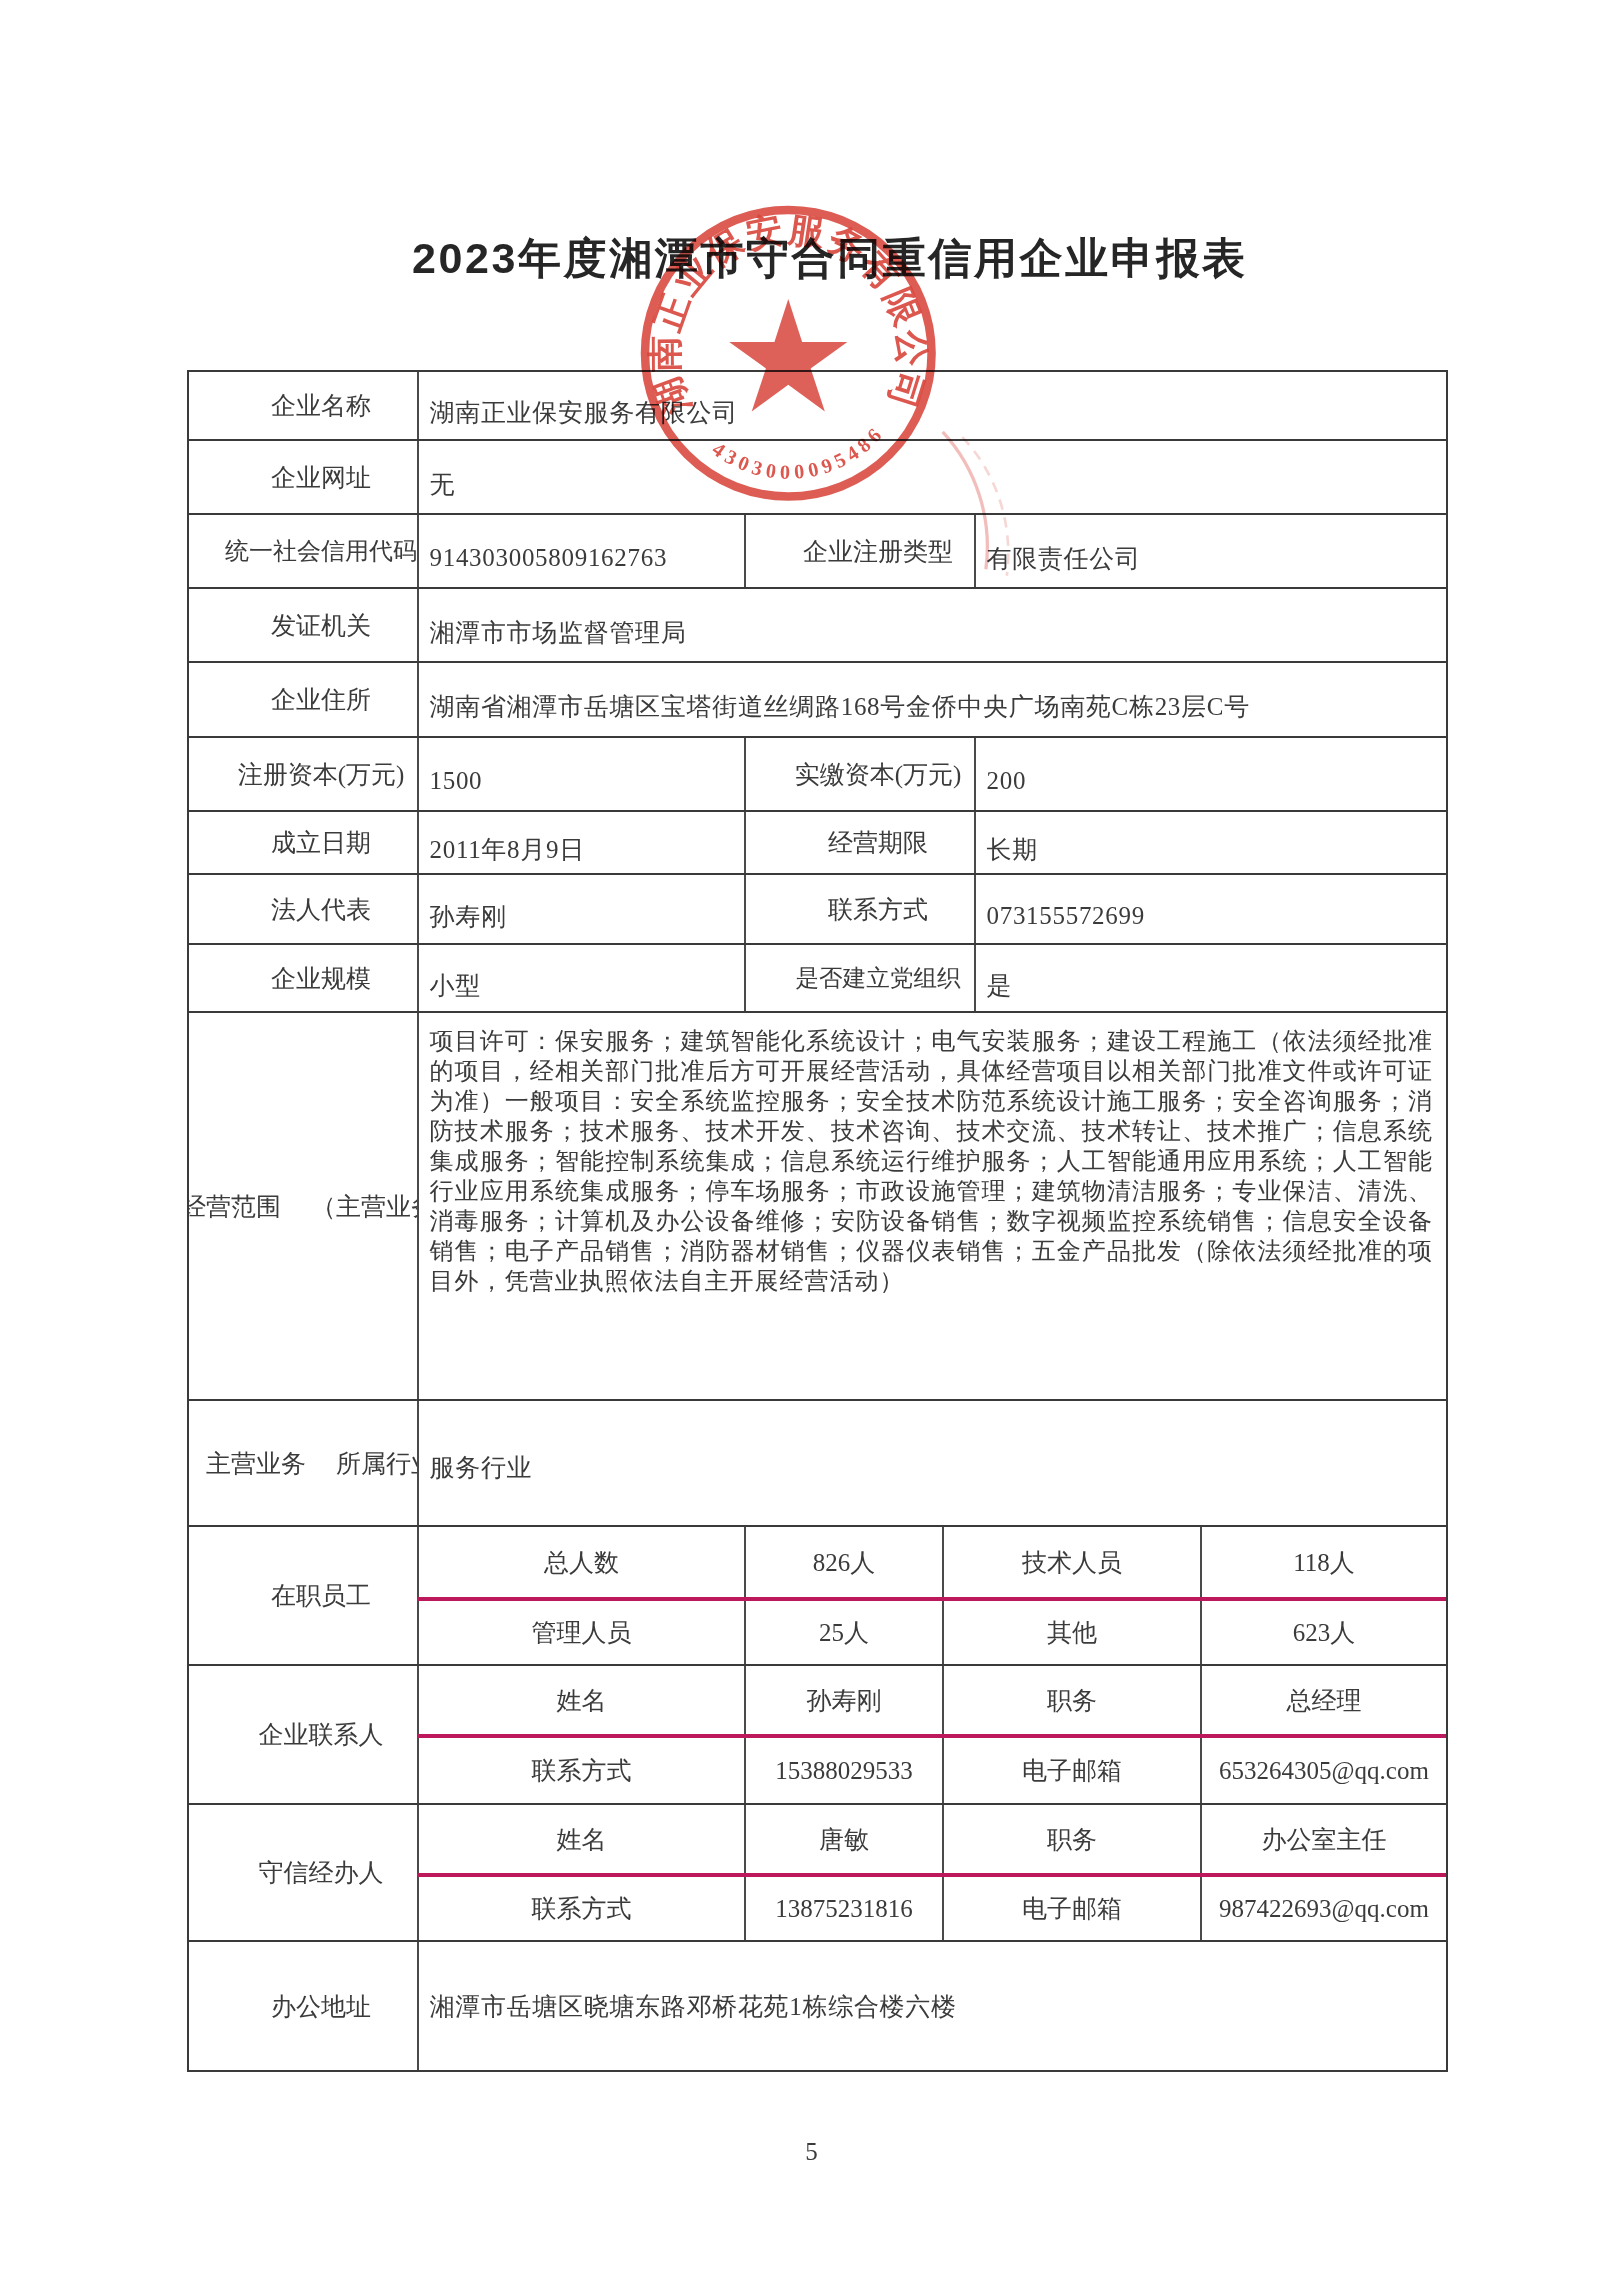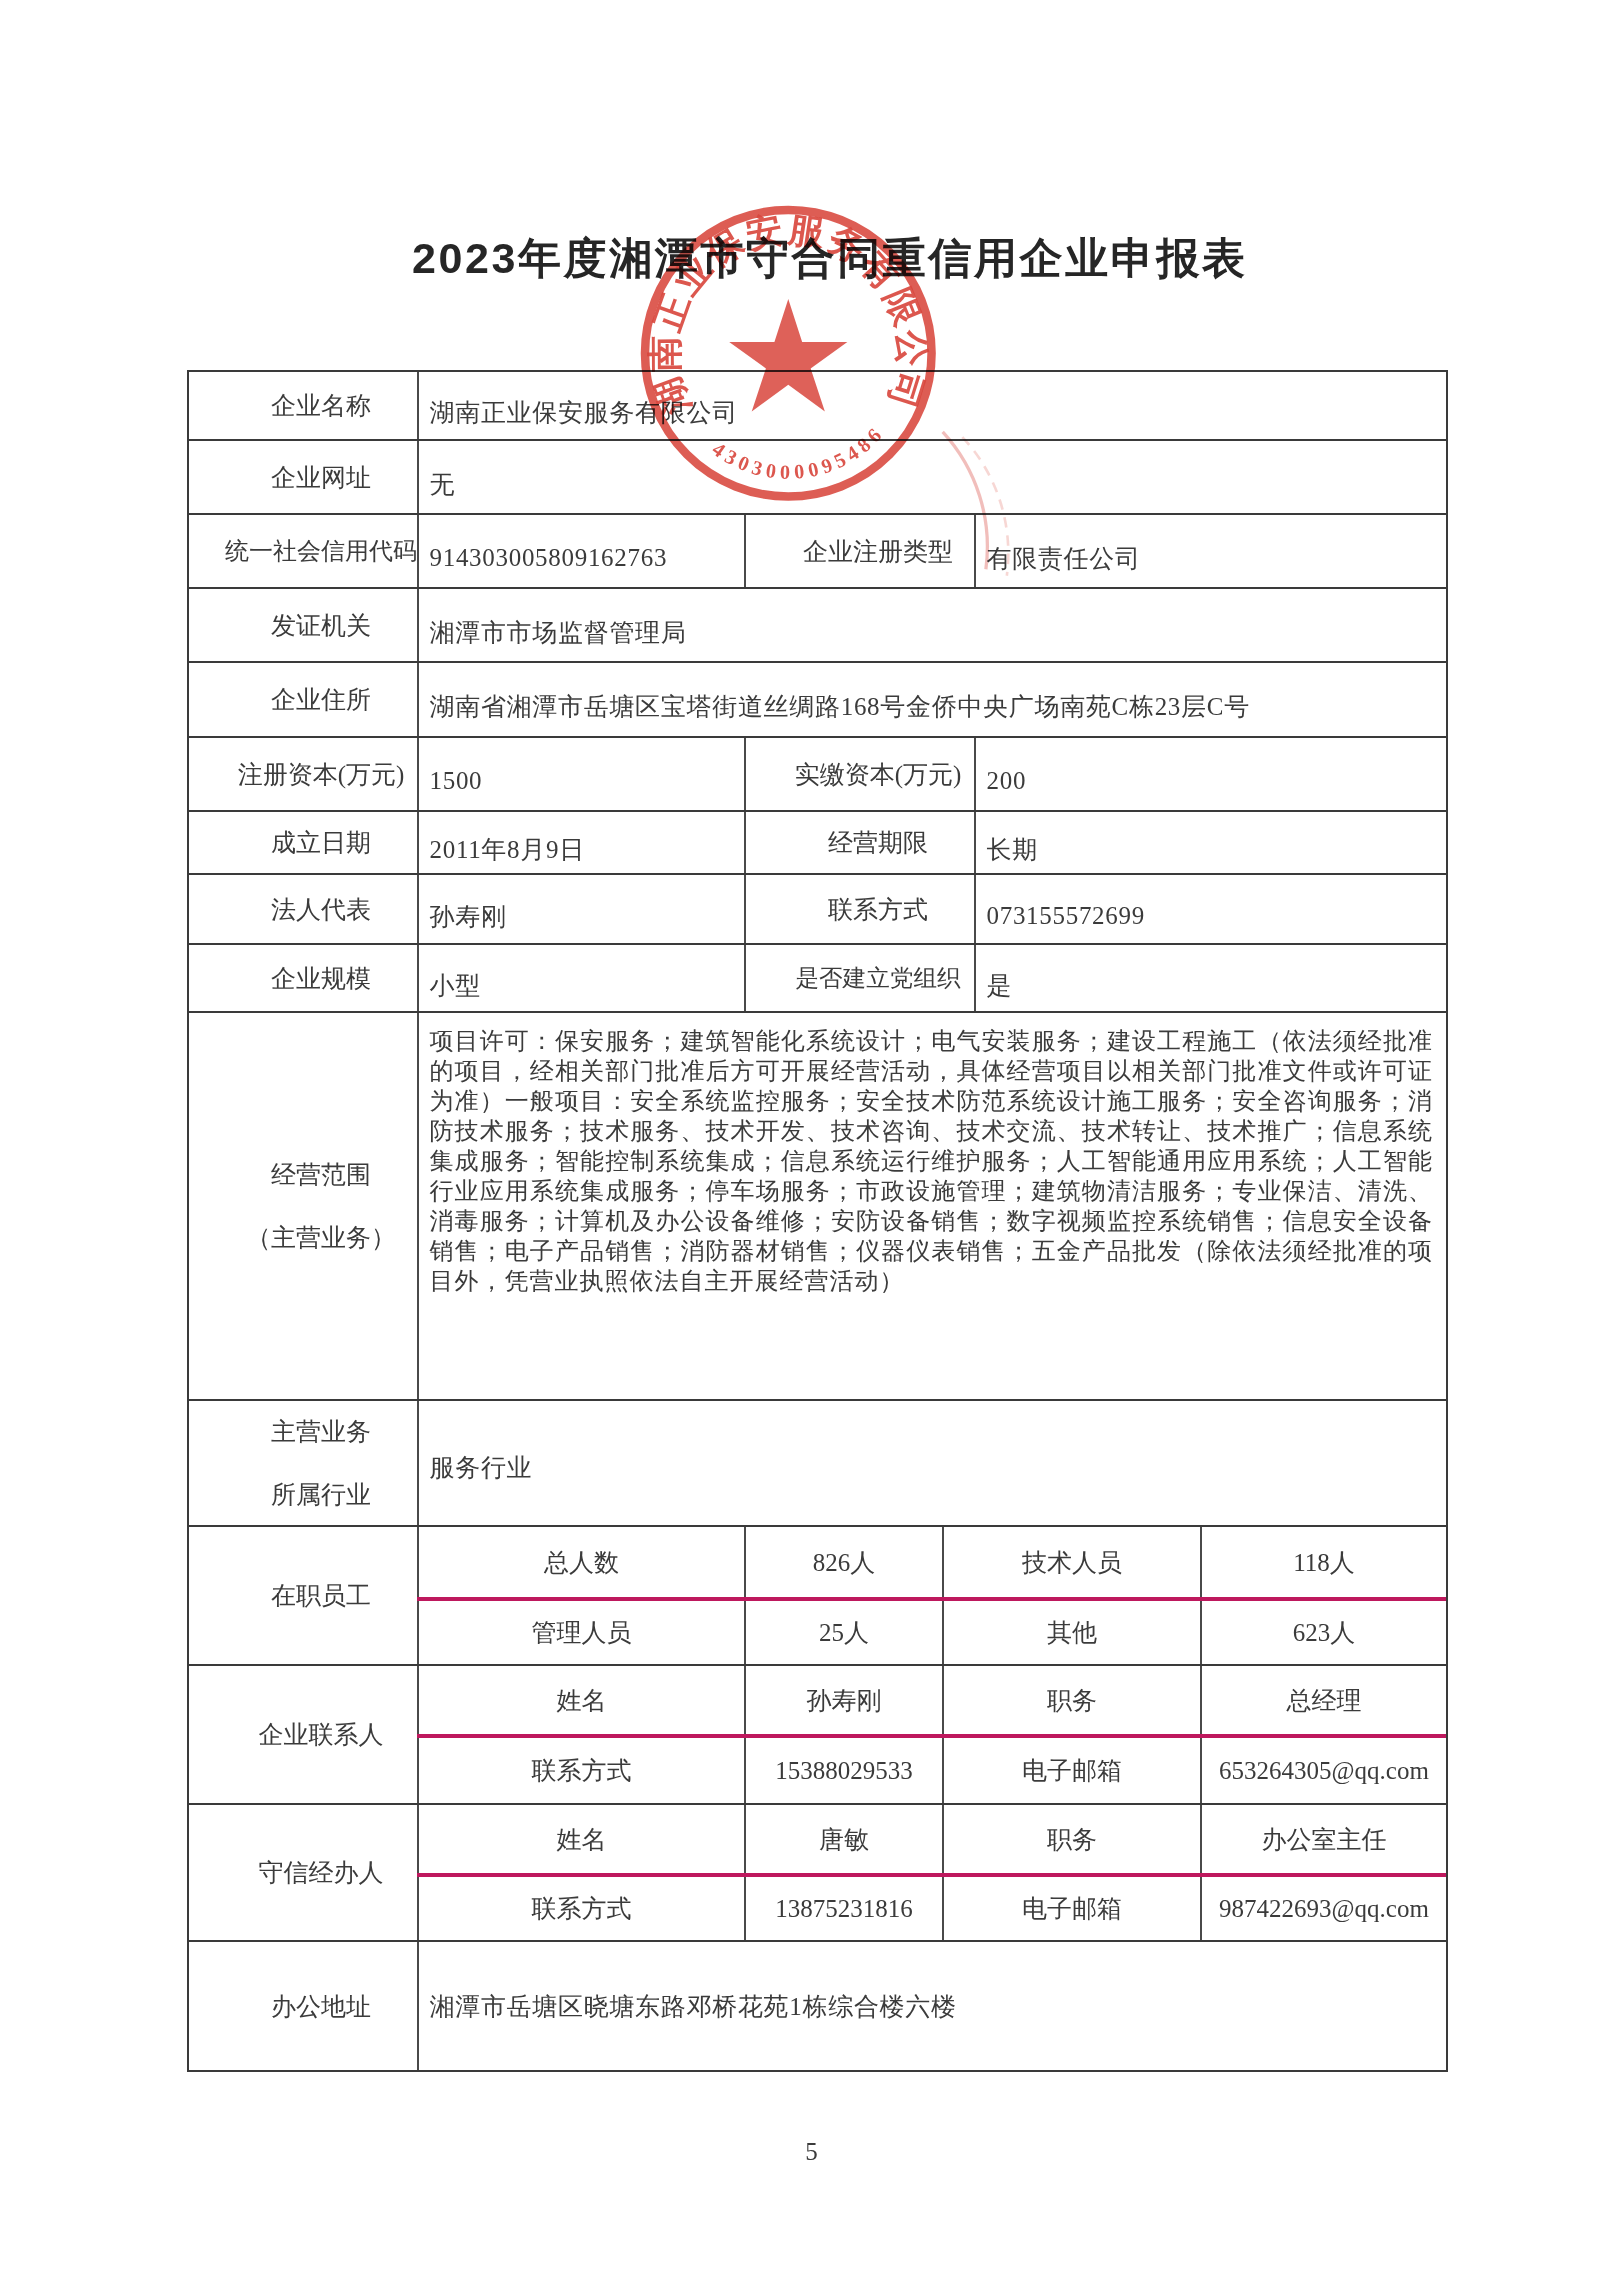--- a/index.html
+++ b/index.html
@@ -21,21 +21,21 @@
   .row{display:flex;box-sizing:border-box;border-top:2.6px solid #3a3a3a;flex:0 0 auto;}
   .row.first{border-top:none;}
   .cell{
     box-sizing:border-box;border-left:2px solid #4a4a4a;
     display:flex;align-items:center;font-size:25px;overflow:hidden;
   }
   .cell.nol{border-left:none;}
   .cell.label{justify-content:center;text-align:left;white-space:nowrap;padding-left:36px;}
   .cell.value{justify-content:flex-start;padding-left:10.5px;padding-top:14.4px;letter-spacing:0.7px;}
   .cell.mid{justify-content:center;text-align:center;padding:0;}
-  .label-stack{flex-direction:column;justify-content:center;gap:30px;}
+  .label-stack{flex-direction:row;justify-content:center;gap:30px;}
   .label-stack span{display:block;}
   .scope-cell{display:block;padding:13px 13px 5.2px 10.5px;font-size:24px;line-height:30px;
     text-align:justify;letter-spacing:1px;}
   .group{display:flex;}
   .subcol{flex:1 1 auto;display:flex;flex-direction:column;}
   .subrow{display:flex;flex:0 0 auto;box-sizing:border-box;}
   .subrow.bt{border-top:4px solid #be185d;}
   .w-label{width:228px;flex:0 0 228px;}
   .w-rest{flex:1 1 auto;}
   .w-b2{width:327px;flex:0 0 327px;}

